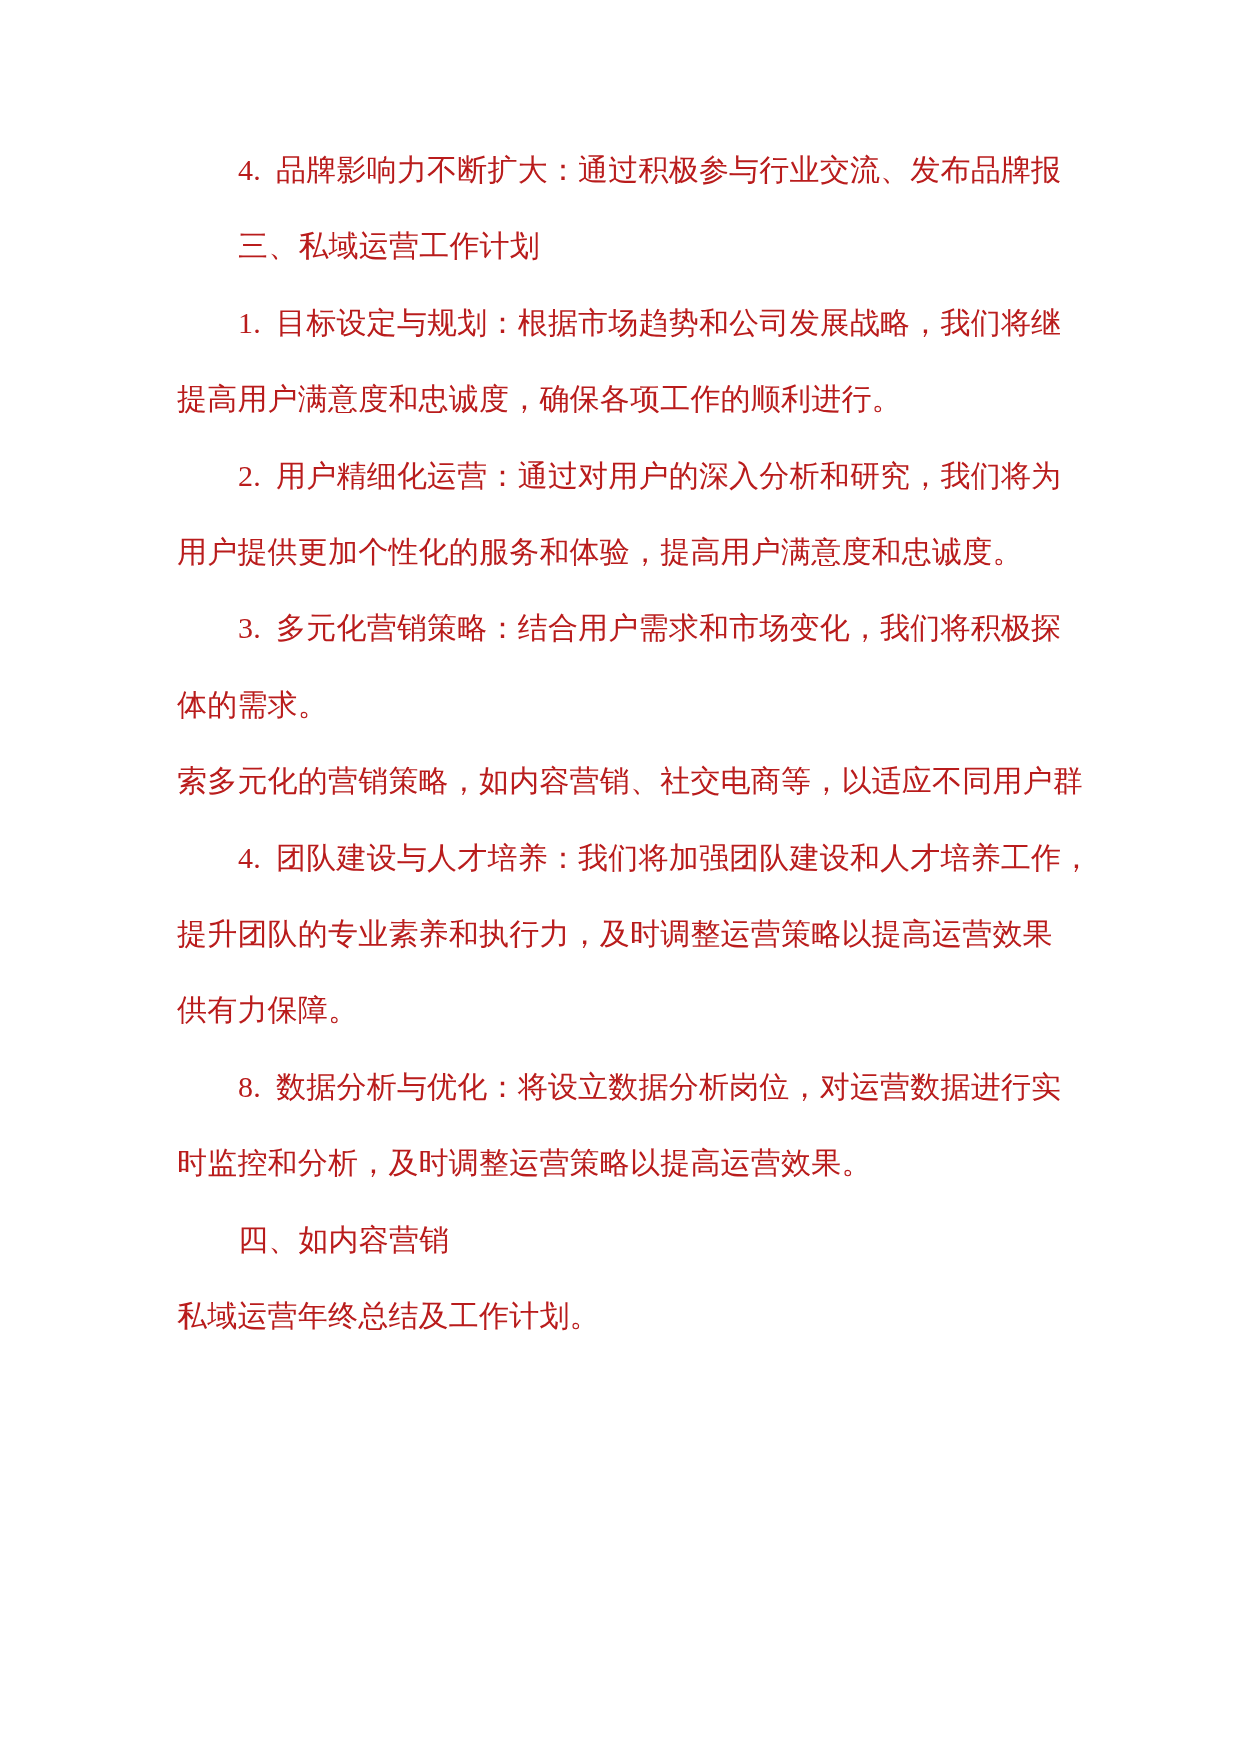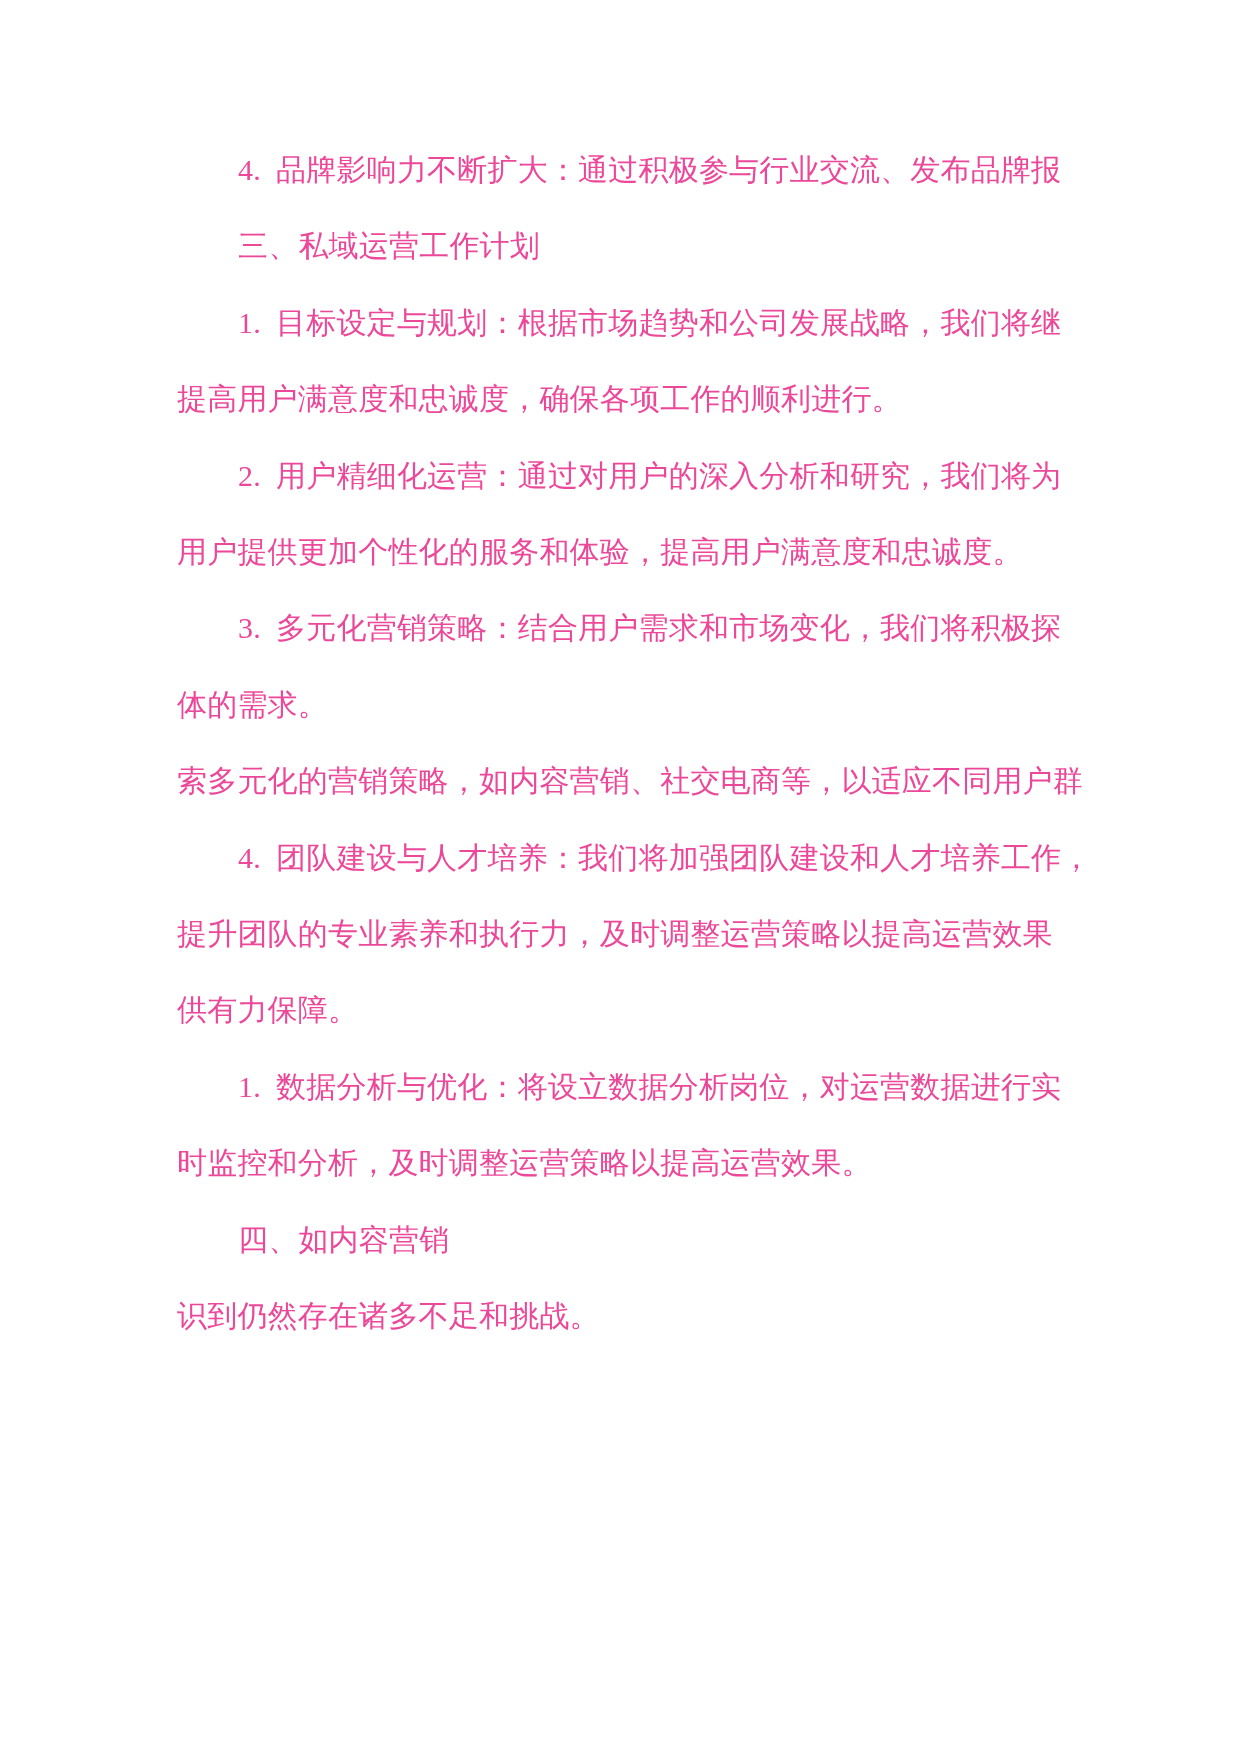--- a/index.html
+++ b/index.html
@@ -7,21 +7,21 @@
     padding: 0;
     background: #ffffff;
   }
   .page {
     position: relative;
     width: 1241px;
     height: 1754px;
     background: #ffffff;
     overflow: hidden;
     font-family: "Liberation Serif", "DejaVu Serif", serif;
-    color: #ec4899;
+    color: #b91c1c;
   }
   .body-text {
     position: absolute;
     left: 177px;
     top: 132px;
     width: 905px;
     font-size: 30px;
     line-height: 76.4px;
     letter-spacing: 0.2px;
   }
@@ -56,18 +56,18 @@
       <p class="line indent">1. 目标设定与规划：根据市场趋势和公司发展战略，我们将继</p>
       <p class="line">提高用户满意度和忠诚度，确保各项工作的顺利进行。</p>
       <p class="line indent">2. 用户精细化运营：通过对用户的深入分析和研究，我们将为</p>
       <p class="line">用户提供更加个性化的服务和体验，提高用户满意度和忠诚度。</p>
       <p class="line indent">3. 多元化营销策略：结合用户需求和市场变化，我们将积极探</p>
       <p class="line">体的需求。</p>
       <p class="line">索多元化的营销策略，如内容营销、社交电商等，以适应不同用户群</p>
       <p class="line indent">4. 团队建设与人才培养：我们将加强团队建设和人才培养工作，</p>
       <p class="line">提升团队的专业素养和执行力，及时调整运营策略以提高运营效果</p>
       <p class="line">供有力保障。</p>
-      <p class="line indent">1. 数据分析与优化：将设立数据分析岗位，对运营数据进行实</p>
+      <p class="line indent">8. 数据分析与优化：将设立数据分析岗位，对运营数据进行实</p>
       <p class="line">时监控和分析，及时调整运营策略以提高运营效果。</p>
       <p class="line indent">四、如内容营销</p>
-      <p class="line">识到仍然存在诸多不足和挑战。</p>
+      <p class="line">私域运营年终总结及工作计划。</p>
     </div>
 </div>
 
 </body></html>

